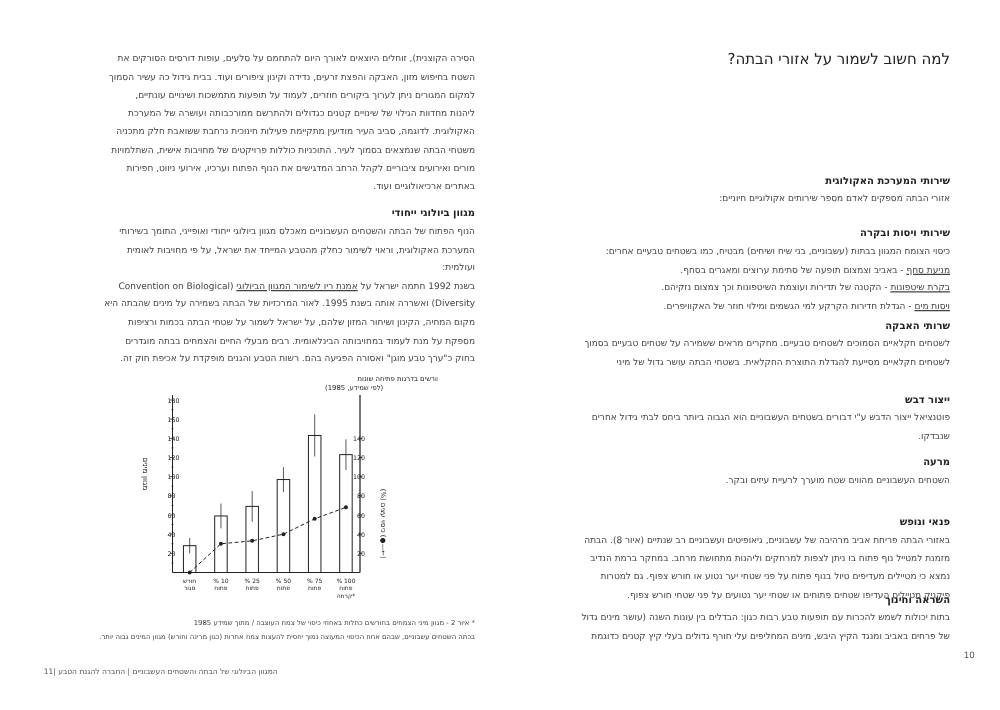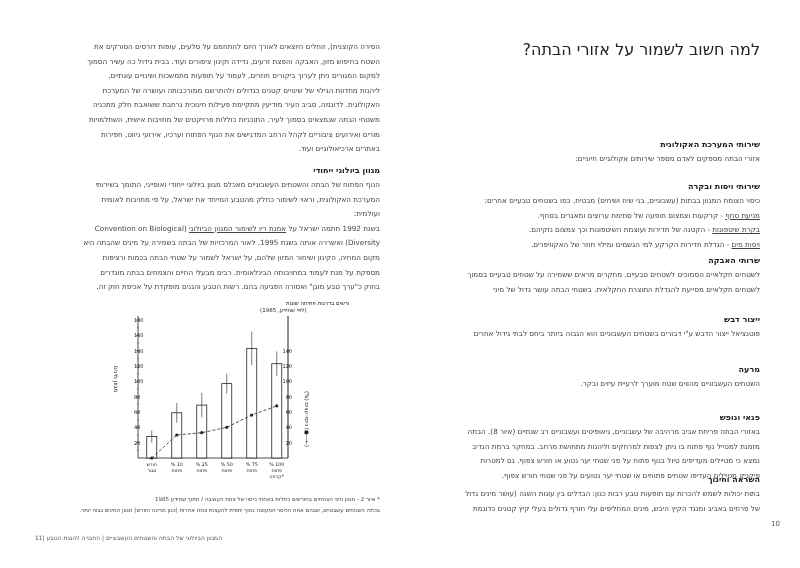--- a/index.html
+++ b/index.html
@@ -3,21 +3,21 @@
 <meta charset="utf-8">
 <style>
   * { box-sizing: border-box; margin: 0; padding: 0; }
   html, body { width: 800px; height: 568px; background: #ffffff; overflow: hidden; }
   body { font-family: "DejaVu Sans", sans-serif; color: #333; position: relative; }
   .spread { position: absolute; left: 0; top: 0; width: 668px; height: 568px; background: #fff; }
   .page { position: absolute; top: 0; height: 568px; direction: rtl; text-align: right; }
   .page-left { left: 0; width: 400px; }
   .page-right { left: 400px; width: 400px; }
 
-  .title { position: absolute; right: 40px; top: 40px; font-size: 16px; font-weight: normal; color: #222; font-family: "DejaVu Sans", sans-serif; }
+  .title { position: absolute; right: 40px; top: 40px; font-size: 12px; font-weight: normal; color: #222; font-family: "DejaVu Sans", sans-serif; }
 
   .para { font-size: 7.2px; line-height: 14.6px; color: #444; text-align: justify; }
   .heading { font-size: 8px; font-weight: bold; color: #222; line-height: 14px; }
   .u { text-decoration: underline; }
 
   .section { position: absolute; right: 40px; width: 350px; }
 
   .lsection { position: absolute; right: 20px; width: 350px; }
 
   .pagenum { position: absolute; font-size: 7px; color: #555; }
@@ -160,38 +160,39 @@
 
     <div class="section" style="top:138px;">
       <div class="heading">שירותי המערכת האקולוגית</div>
       <div class="para">אזורי הבתה מספקים לאדם מספר שירותים אקולוגיים חיוניים:</div>
     </div>
 
     <div class="section" style="top:180px;">
       <div class="heading">שירותי ויסות ובקרה</div>
       <div class="para">
         <div>כיסוי הצומח המגוון בבתות (עשבוניים, בני שיח ושיחים) מבטיח, כמו בשטחים טבעיים אחרים:</div>
-        <div><span class="u">מניעת סחף</span><span> - קרקעות וצמצום תופעה של סתימת ערוצים ומאגרים בסחף.</span></div>
+        <div><span class="u">מניעת סחף</span><span> - באביב וצמצום תופעה של סתימת ערוצים ומאגרים בסחף.</span></div>
         <div><span class="u">בקרת שיטפונות</span><span> - הקטנה של תדירות ועוצמת השיטפונות וכך צמצום נזקיהם.</span></div>
         <div><span class="u">ויסות מים</span><span> - הגדלת חדירות הקרקע למי הגשמים ומילוי חוזר של האקוויפרים.</span></div>
       </div>
     </div>
 
     <div class="section" style="top:254px;">
       <div class="heading">שרותי האבקה</div>
       <div class="para">
         <div>לשטחים חקלאיים הסמוכים לשטחים טבעיים. מחקרים מראים ששמירה על שטחים טבעיים בסמוך</div>
         <div>לשטחים חקלאיים מסייעת להגדלת התוצרת החקלאית. בשטחי הבתה עושר גדול של מיני</div>
       </div>
     </div>
 
     <div class="section" style="top:313px;">
       <div class="heading">ייצור דבש</div>
       <div class="para">
         <div>פוטנציאל ייצור הדבש ע"י דבורים בשטחים העשבוניים הוא הגבוה ביותר ביחס לבתי גידול אחרים</div>
+        <div>שנבדקו.</div>
       </div>
     </div>
 
     <div class="section" style="top:363px;">
       <div class="heading">מרעה</div>
       <div class="para">השטחים העשבוניים מהווים שטח מוערך לרעיית עיזים ובקר.</div>
     </div>
 
     <div class="section" style="top:411px;">
       <div class="heading">פנאי ונופש</div>

